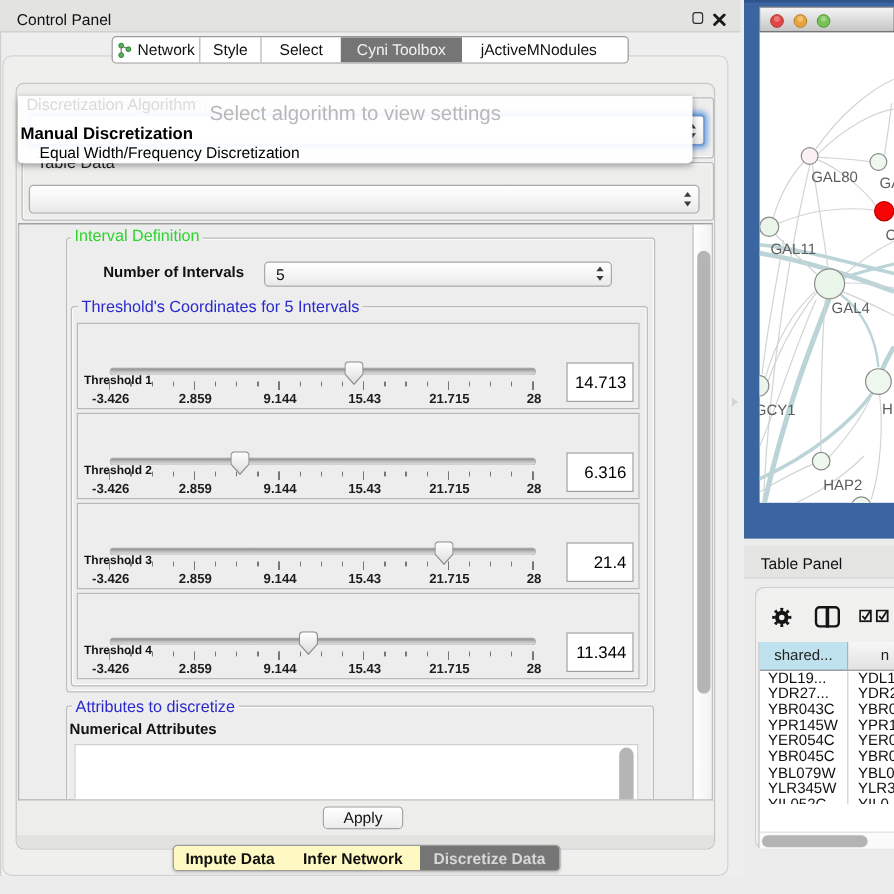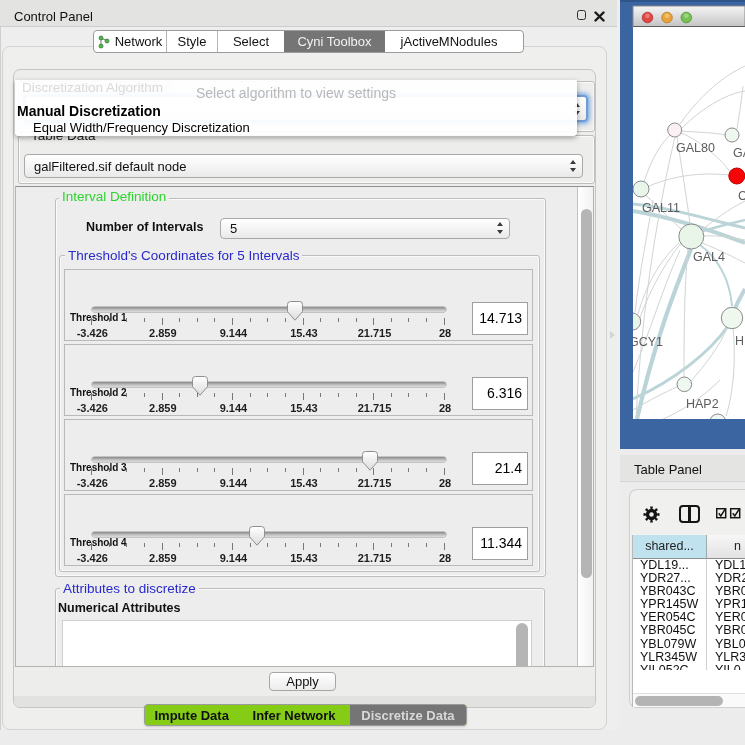--- a/index.html
+++ b/index.html
@@ -55,21 +55,20 @@
 
 <div class="group" style="left:18px;top:81px;width:575px;height:49px;"></div>
 <div class="gtitle" style="left:28px;top:80px;color:#8f8f8f;background:transparent;">Discretization Algorithm</div>
 <div class="combo" style="left:24px;top:95px;width:564px;height:27px;border:2px solid #6f9cd4;box-shadow:0 0 4px 2px rgba(90,150,220,.75);">
     <span class="arrows"></span>
   </div>
 
 <div class="group" style="left:18px;top:135px;width:575px;height:47px;"></div>
 <div class="gtitle" style="left:28px;top:129px;color:#222;">Table Data</div>
 <div class="combo" style="left:24px;top:154px;width:559px;height:24px;">
-    <span class="txt">galFiltered.sif default node</span>
     <span class="arrows"></span>
   </div>
 
 <div class="abs" style="left:15px;top:186px;width:579px;height:481px;border:1px solid #b3b3b3;border-top:1px solid #8f8f8f;box-sizing:border-box;background:#ededed;overflow:hidden;">
 <div class="abs" style="left:0;top:0;width:561px;height:481px;overflow:hidden;">
 
   <div class="group" style="left:39px;top:11px;width:489px;height:377px;"></div>
   <div class="gtitle" style="left:43px;top:3px;color:#2bd52b;background:#ededed;font-size:13.5px;">Interval Definition</div>
   <div class="abs" style="left:70px;top:32.5px;width:130px;font-size:12.5px;font-weight:bold;color:#111;">Number of Intervals</div>
   <div class="combo" style="left:204px;top:30.5px;width:290px;height:21px;">
@@ -177,30 +176,30 @@
   </div>
 </div>
 
 <div class="abs" style="left:561px;top:0;width:18px;height:481px;background:linear-gradient(90deg,#ffffff,#f0f0f0);border-left:1px solid #c2c2c2;box-sizing:border-box;">
   <div class="abs" style="left:3px;top:22px;width:11px;height:369px;background:#b5b5b5;border-radius:6px;"></div>
 </div>
 </div>
 
 <div class="abs" style="left:269px;top:672px;width:67px;height:19px;border:1px solid #a6a6a6;border-radius:4px;background:linear-gradient(#ffffff,#ececec);box-sizing:border-box;text-align:center;font-size:13px;line-height:17px;color:#111;">Apply</div>
 
-<div class="abs" style="left:144px;top:704px;width:323px;height:22px;background:#84cc16;border:1px solid #9b9b9b;border-radius:4px;box-sizing:border-box;display:flex;overflow:hidden;box-shadow:0 1px 2px rgba(0,0,0,.15);">
+<div class="abs" style="left:144px;top:704px;width:323px;height:22px;background:#fef9c3;border:1px solid #9b9b9b;border-radius:4px;box-sizing:border-box;display:flex;overflow:hidden;box-shadow:0 1px 2px rgba(0,0,0,.15);">
   <div class="seg" style="width:94px;font-weight:600;">Impute Data</div>
   <div class="seg" style="width:112px;font-weight:600;">Infer Network</div>
   <div class="seg" style="width:117px;background:#757575;color:#d8d8d8;font-weight:600;">Discretize Data</div>
 </div>
 <div class="abs" style="left:0;top:730px;width:620px;height:15px;background:#ececec;"></div>
 
 <div class="abs" style="left:15px;top:80px;width:562px;height:56px;background:rgba(255,255,255,.94);border-radius:0 0 4px 4px;box-shadow:0 2px 5px rgba(0,0,0,.35);">
   <div class="abs" style="left:7px;top:0px;font-size:13.5px;color:#dadada;">Discretization Algorithm</div>
-  <div class="abs" style="left:0;top:5px;width:100%;text-align:center;font-size:14px;color:#b8b8b8;">Select algorithm to view settings</div>
+  <div class="abs" style="left:0;top:5px;width:100%;text-align:center;font-size:17px;color:#b8b8b8;">Select algorithm to view settings</div>
   <div class="abs" style="left:2px;top:22.5px;font-size:14px;font-weight:bold;color:#000;">Manual Discretization</div>
   <div class="abs" style="left:2px;top:40px;font-size:13px;color:#000;margin-left:16px;">Equal Width/Frequency Discretization</div>
 </div>
 
 <div class="abs" style="left:610px;top:331px;width:0;height:0;border-top:4px solid transparent;border-bottom:4px solid transparent;border-left:5px solid #d4d4d4;"></div>
 
 <svg class="abs" style="left:620px;top:0;" width="125" height="449" viewBox="0 0 125 449">
   <rect x="0" y="0" width="125" height="449" fill="#3a65a1"></rect>
   <rect x="0" y="0" width="125" height="2" fill="#2e5489"></rect>
 

